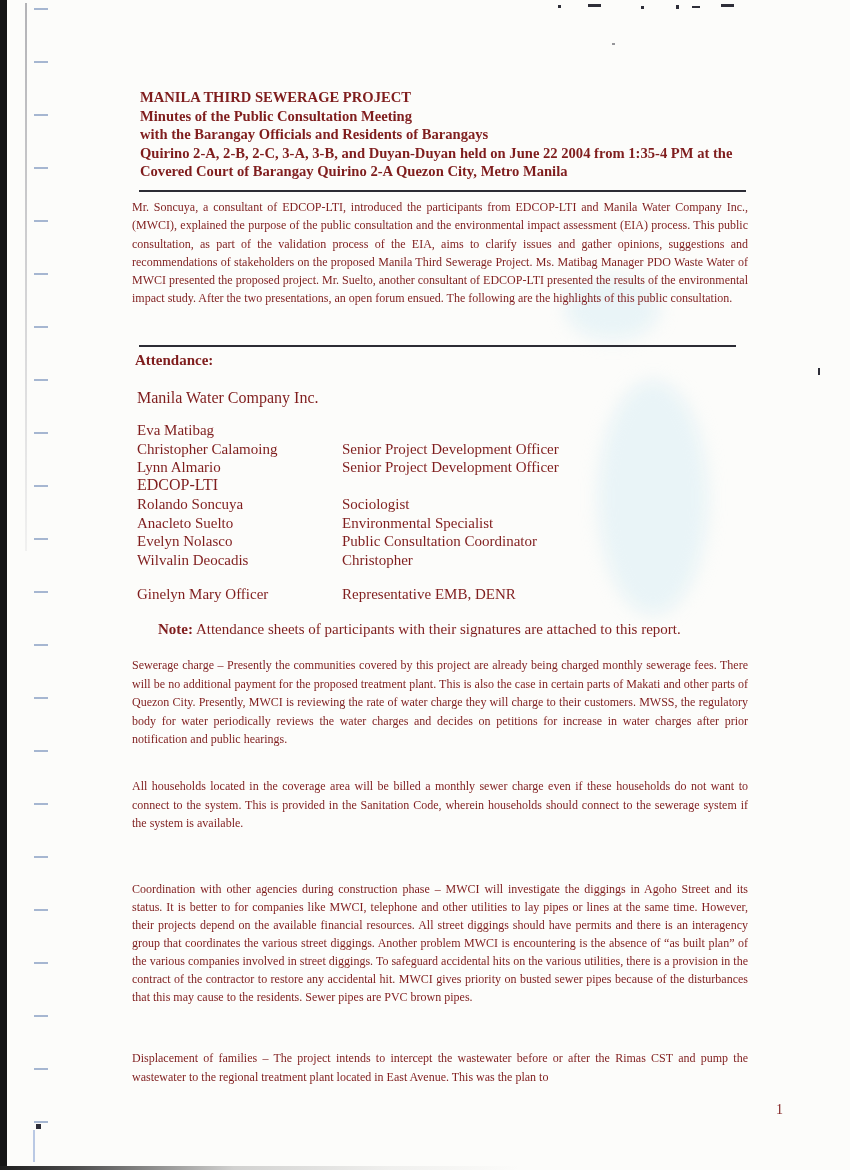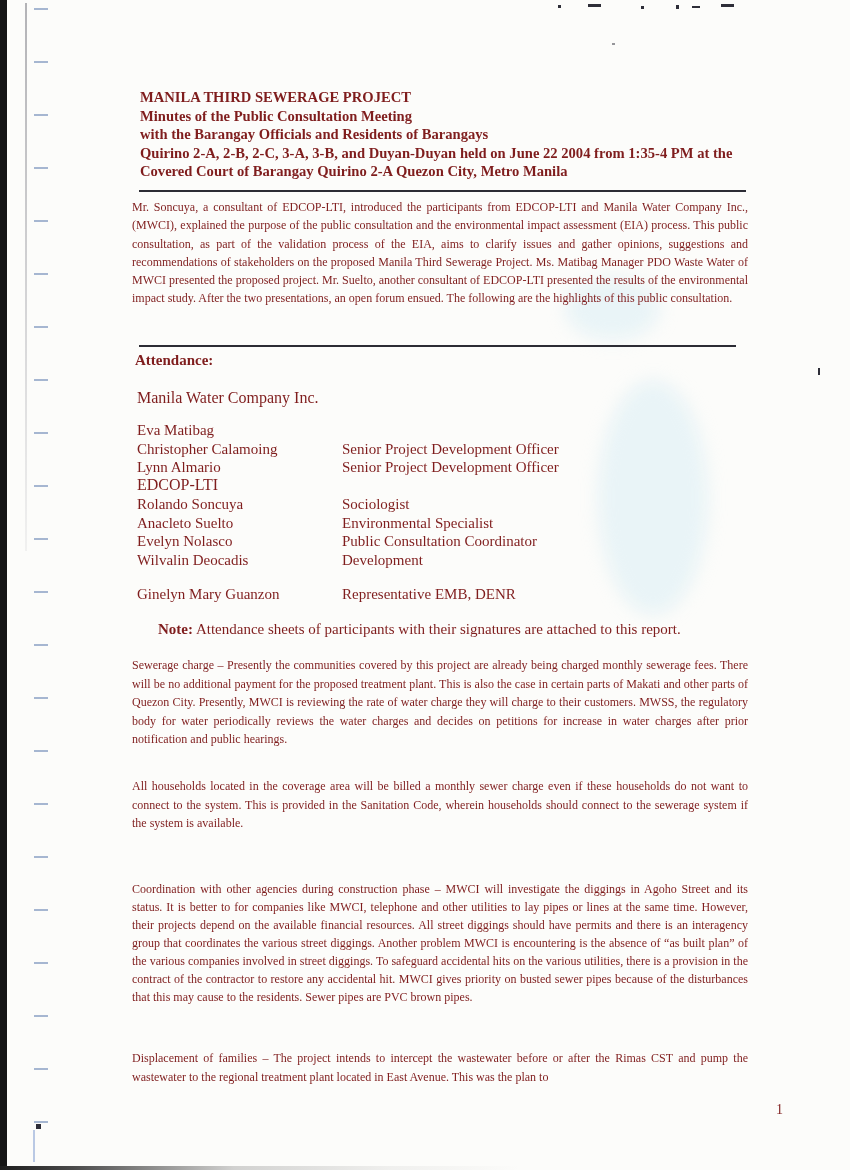--- a/index.html
+++ b/index.html
@@ -108,27 +108,27 @@
     <div class="att-row">
       <span class="att-name">Anacleto Suelto</span>
       <span class="att-role">Environmental Specialist</span>
     </div>
     <div class="att-row">
       <span class="att-name">Evelyn Nolasco</span>
       <span class="att-role">Public Consultation Coordinator</span>
     </div>
     <div class="att-row">
       <span class="att-name">Wilvalin Deocadis</span>
-      <span class="att-role">Development</span>
+      <span class="att-role">Christopher</span>
     </div>
   </div>
 
   <div class="rows rows3">
     <div class="att-row">
-      <span class="att-name">Ginelyn Mary Guanzon</span>
+      <span class="att-name">Ginelyn Mary Officer</span>
       <span class="att-role">Representative EMB, DENR</span>
     </div>
   </div>
 
   <div class="note">
     <b>Note:</b><span> Attendance sheets of participants with their signatures are attached to this report.</span>
   </div>
 
   <div class="para p-sewerage">Sewerage charge – Presently the communities covered by this project are already being charged monthly sewerage fees.  There will be no additional payment for the proposed treatment plant.  This is also the case in certain parts of Makati and other parts of Quezon City.  Presently, MWCI is reviewing the rate of water charge they will charge to their customers.  MWSS, the regulatory body for water periodically reviews the water charges and decides on petitions for increase in water charges after prior notification and public hearings.</div>
   <div class="para p-households">All households located in the coverage area will be billed a monthly sewer charge even if these households do not want to connect to the system. This is provided in the Sanitation Code, wherein households should connect to the sewerage system if the system is available.</div>

